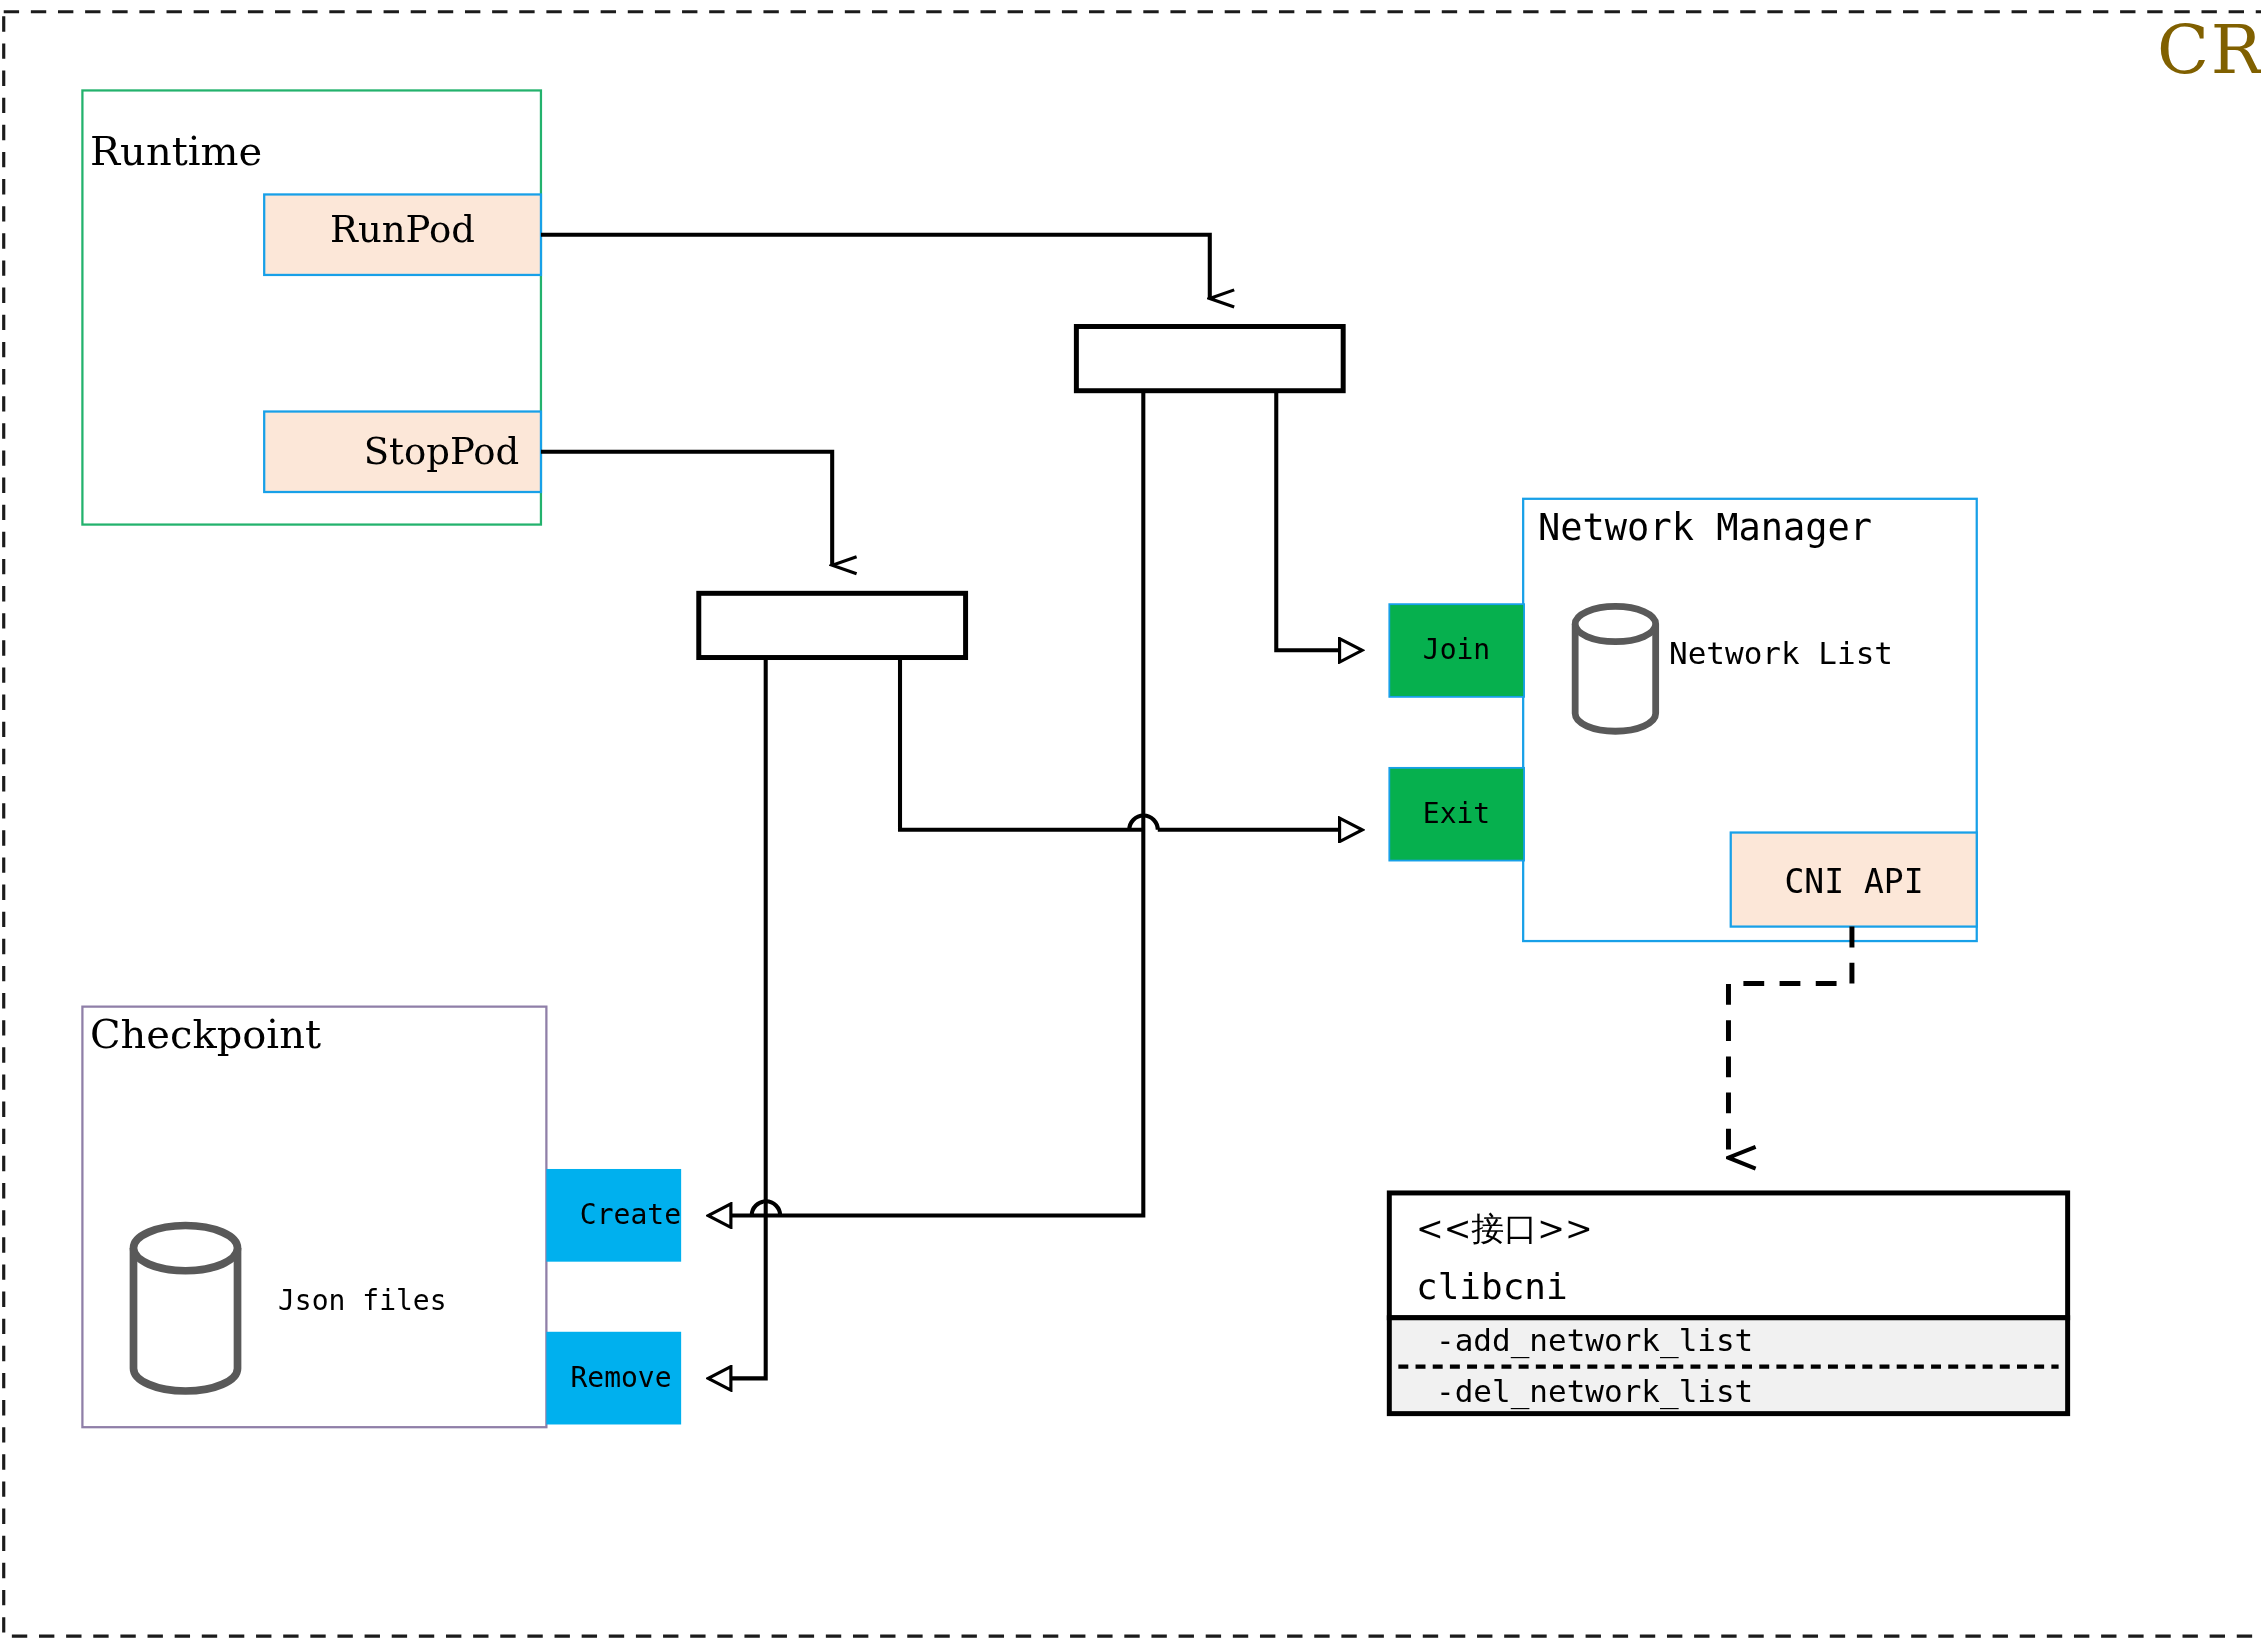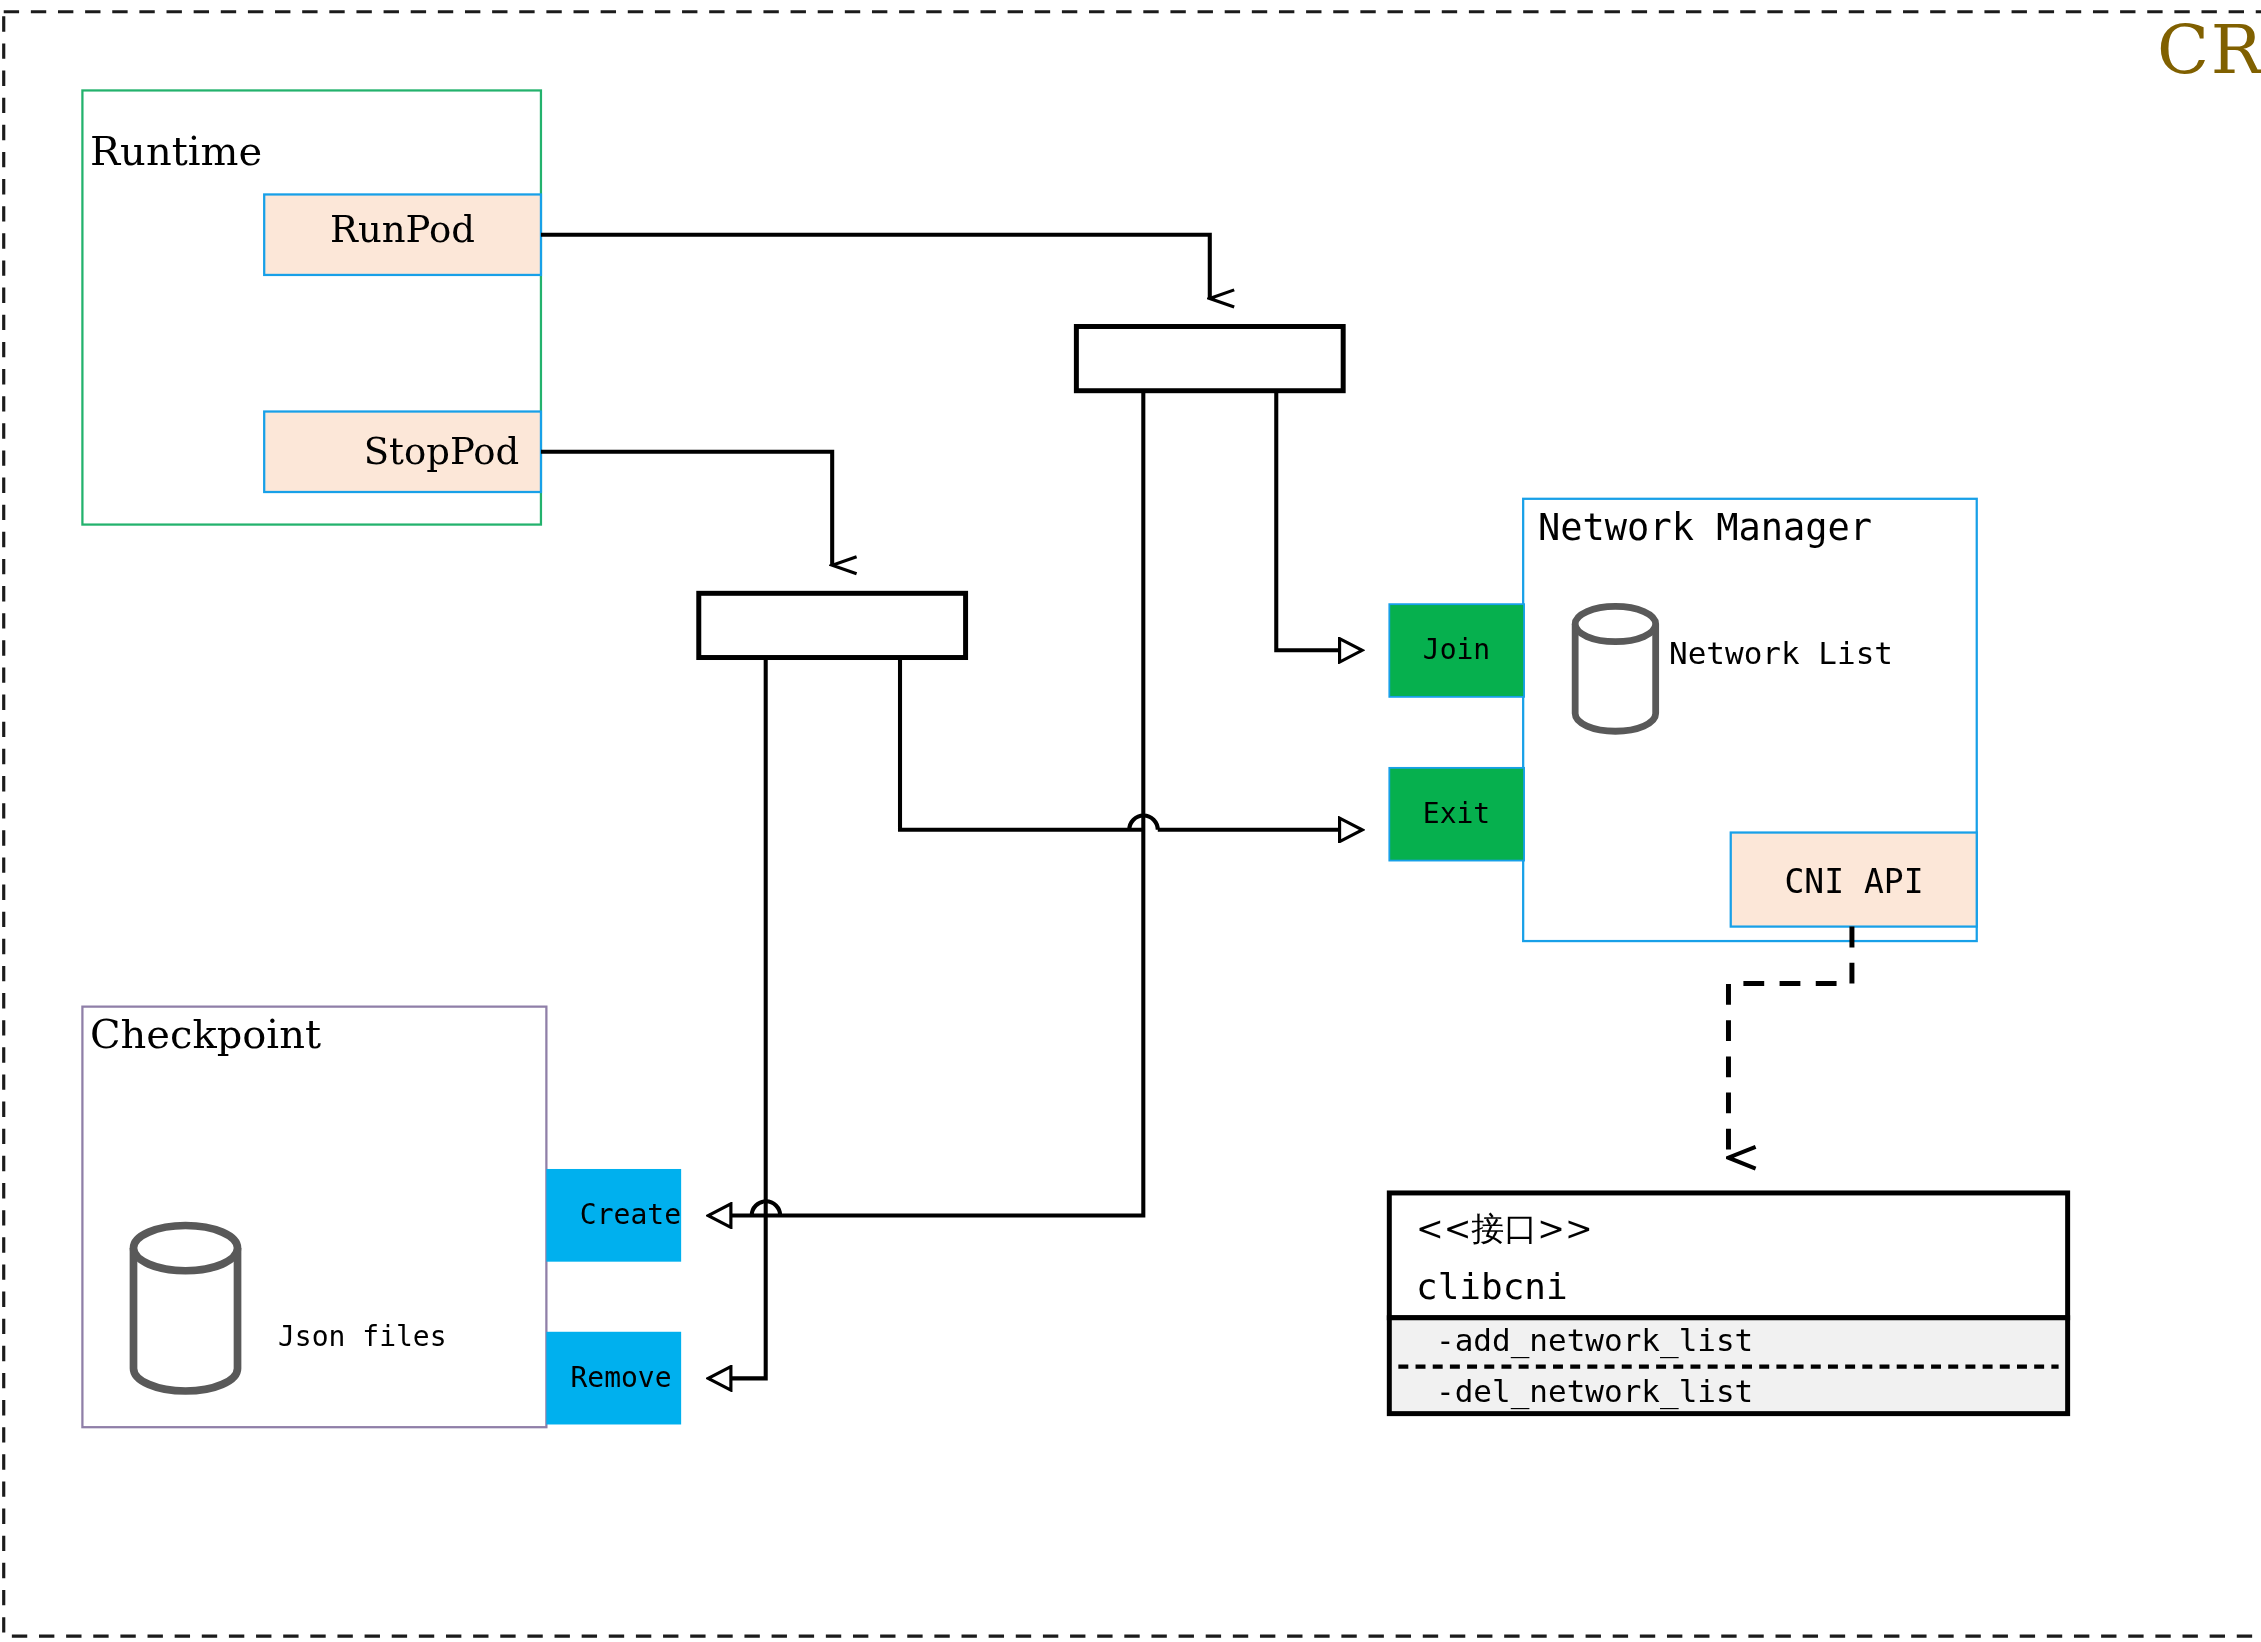--- a/index.html
+++ b/index.html
@@ -94,21 +94,21 @@
   <div class="lbl serif" style="left:2157px;top:16px;font-size:68px;color:#806000;letter-spacing:1.8px;">CRI</div>
 
   <div class="lbl serif" style="left:90px;top:97px;font-size:40px;margin-top:34px;">Runtime</div>
 
   <div class="lbl serif" style="left:264px;top:211px;width:277px;text-align:center;font-size:37px;">RunPod</div>
 
   <div class="lbl serif" style="left:264px;top:433px;width:277px;text-align:center;font-size:37px;padding-left:39px;">StopPod</div>
 
   <div class="lbl serif" style="left:90px;top:1014px;font-size:40px;">Checkpoint</div>
 
-  <div class="lbl mono" style="left:278px;top:1287px;font-size:28px;margin-top:36px;">Json files</div>
+  <div class="lbl mono" style="left:278px;top:1287px;font-size:28px;">Json files</div>
 
   <div class="lbl mono" style="left:546px;top:1201px;width:135px;text-align:right;font-size:28px;">Create</div>
 
   <div class="lbl mono" style="left:546px;top:1364px;width:150px;text-align:center;font-size:28px;">Remove</div>
 
   <div class="lbl mono" style="left:1538px;top:509px;font-size:37px;">Network Manager</div>
 
   <div class="lbl mono" style="left:1669px;top:638px;font-size:31px;">Network List</div>
 
   <div class="lbl mono" style="left:1731px;top:865px;width:246px;text-align:center;font-size:33px;">CNI API</div>

